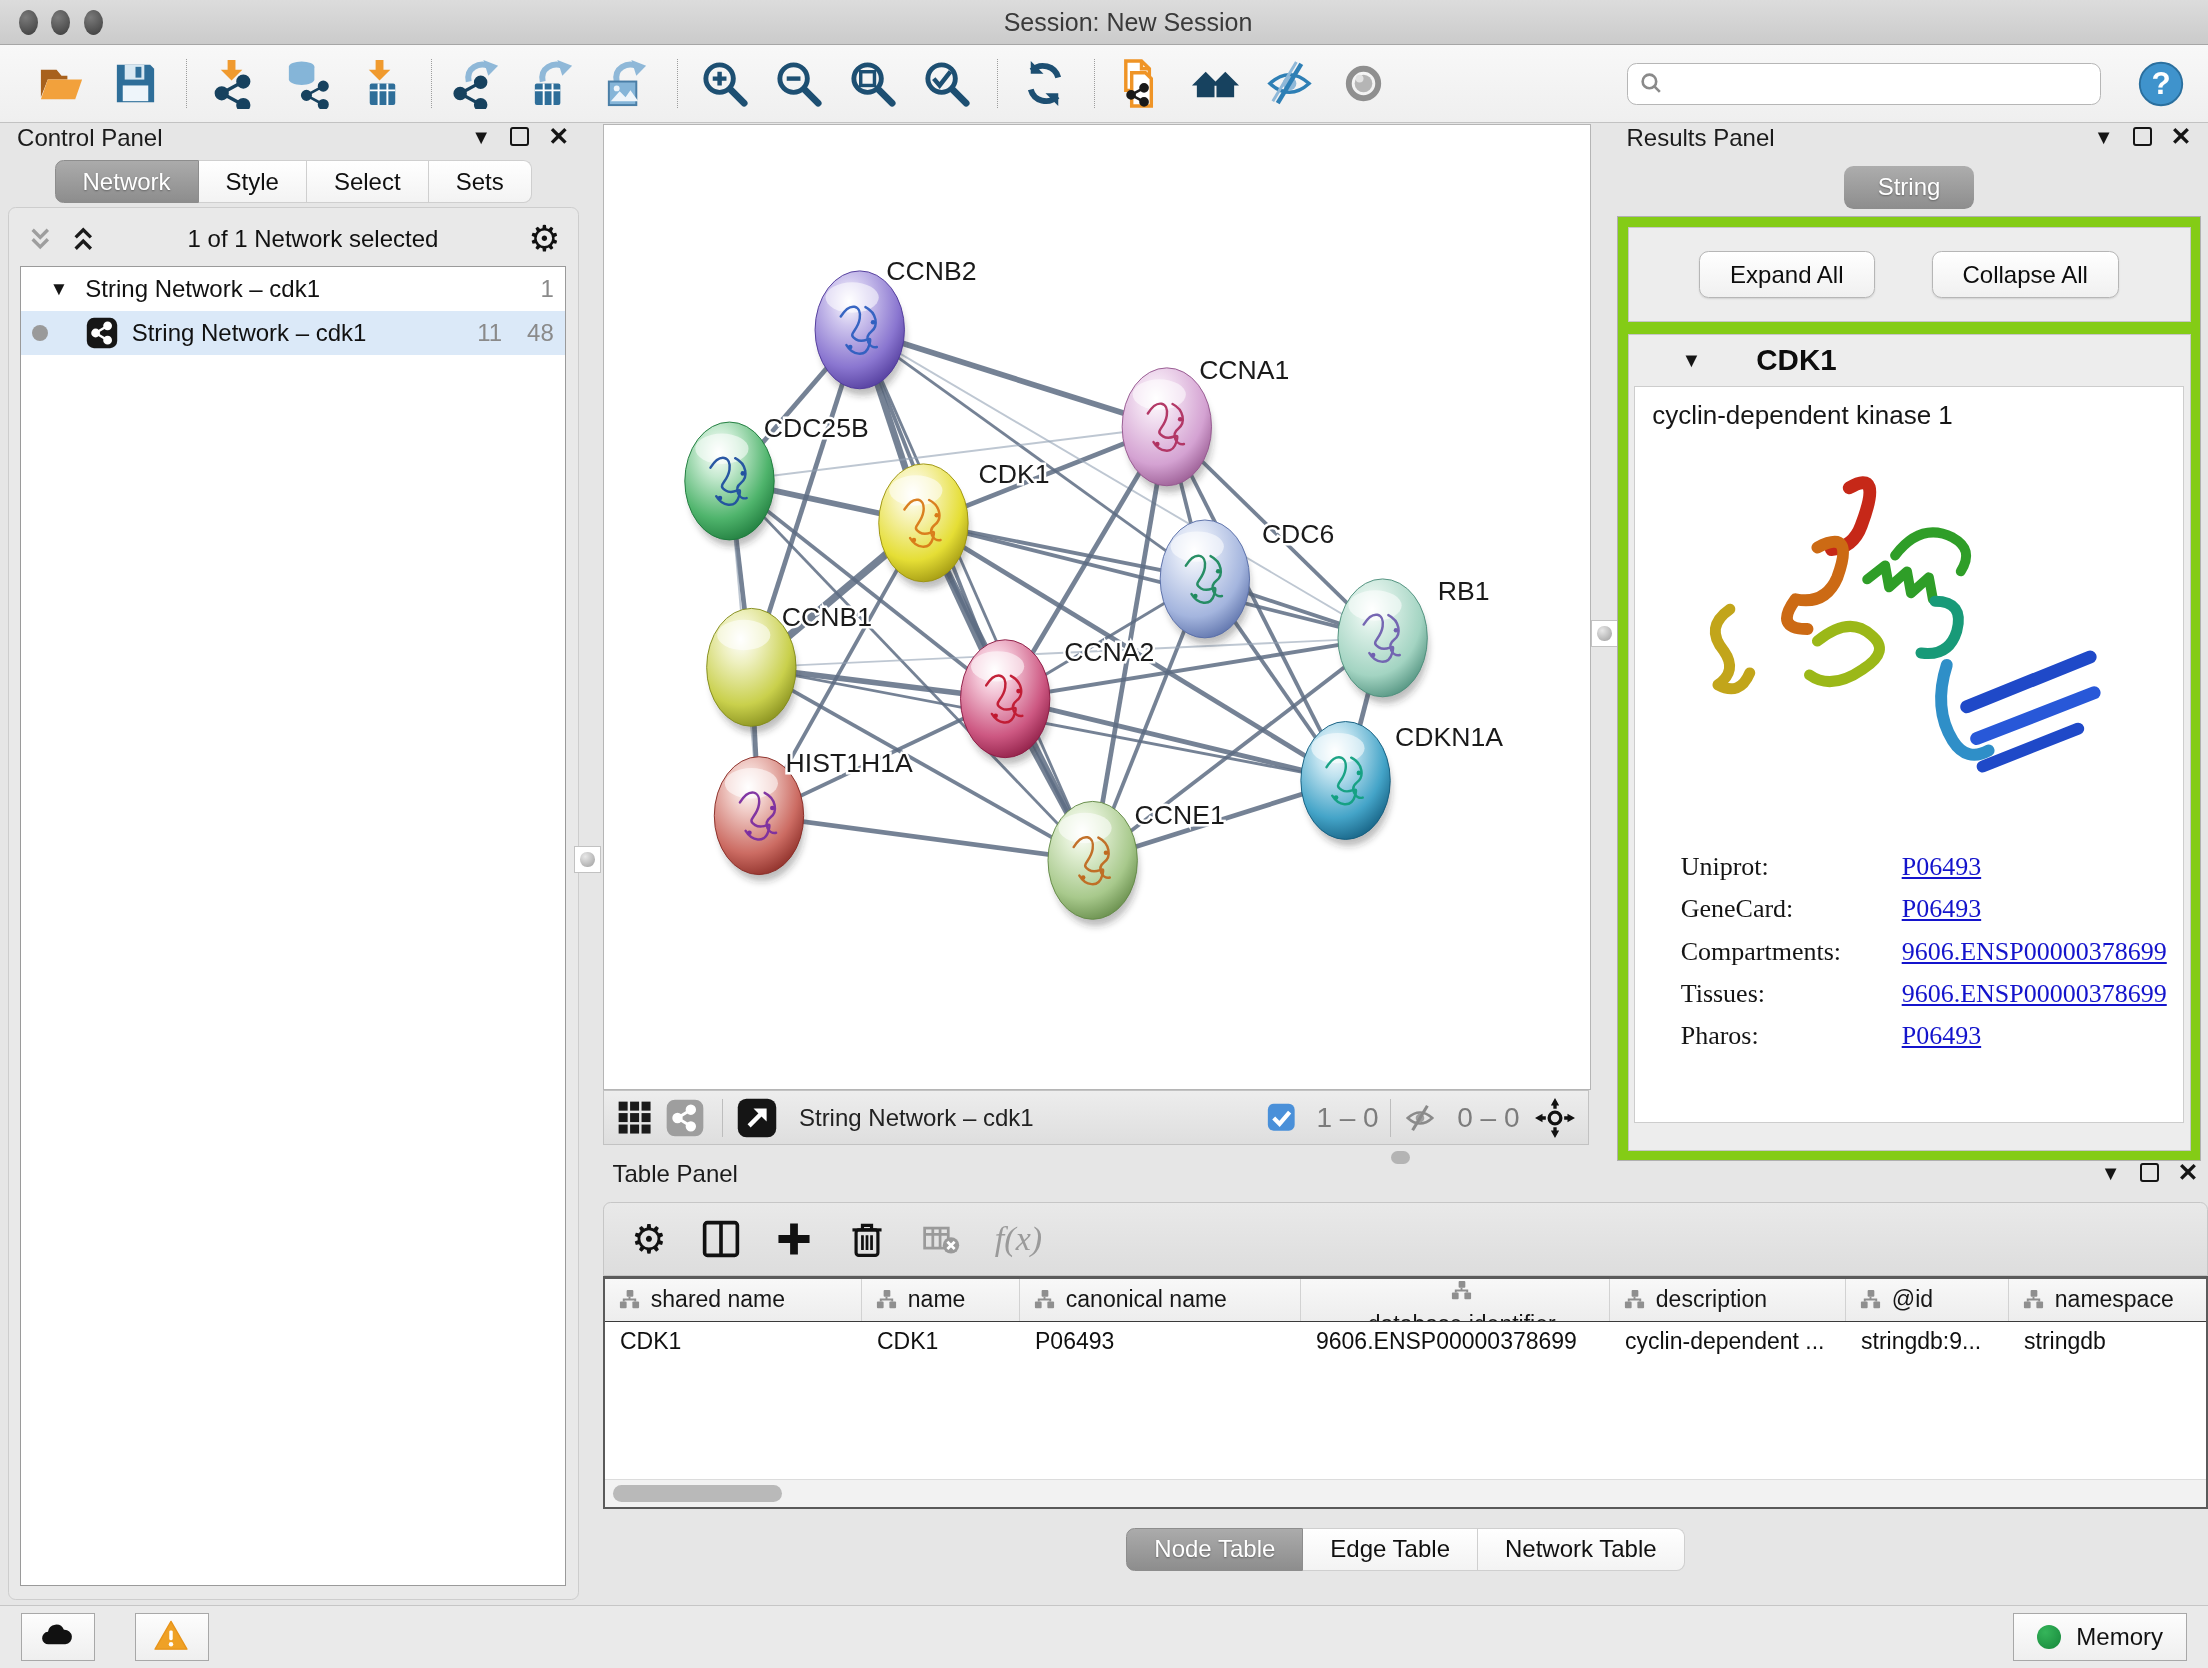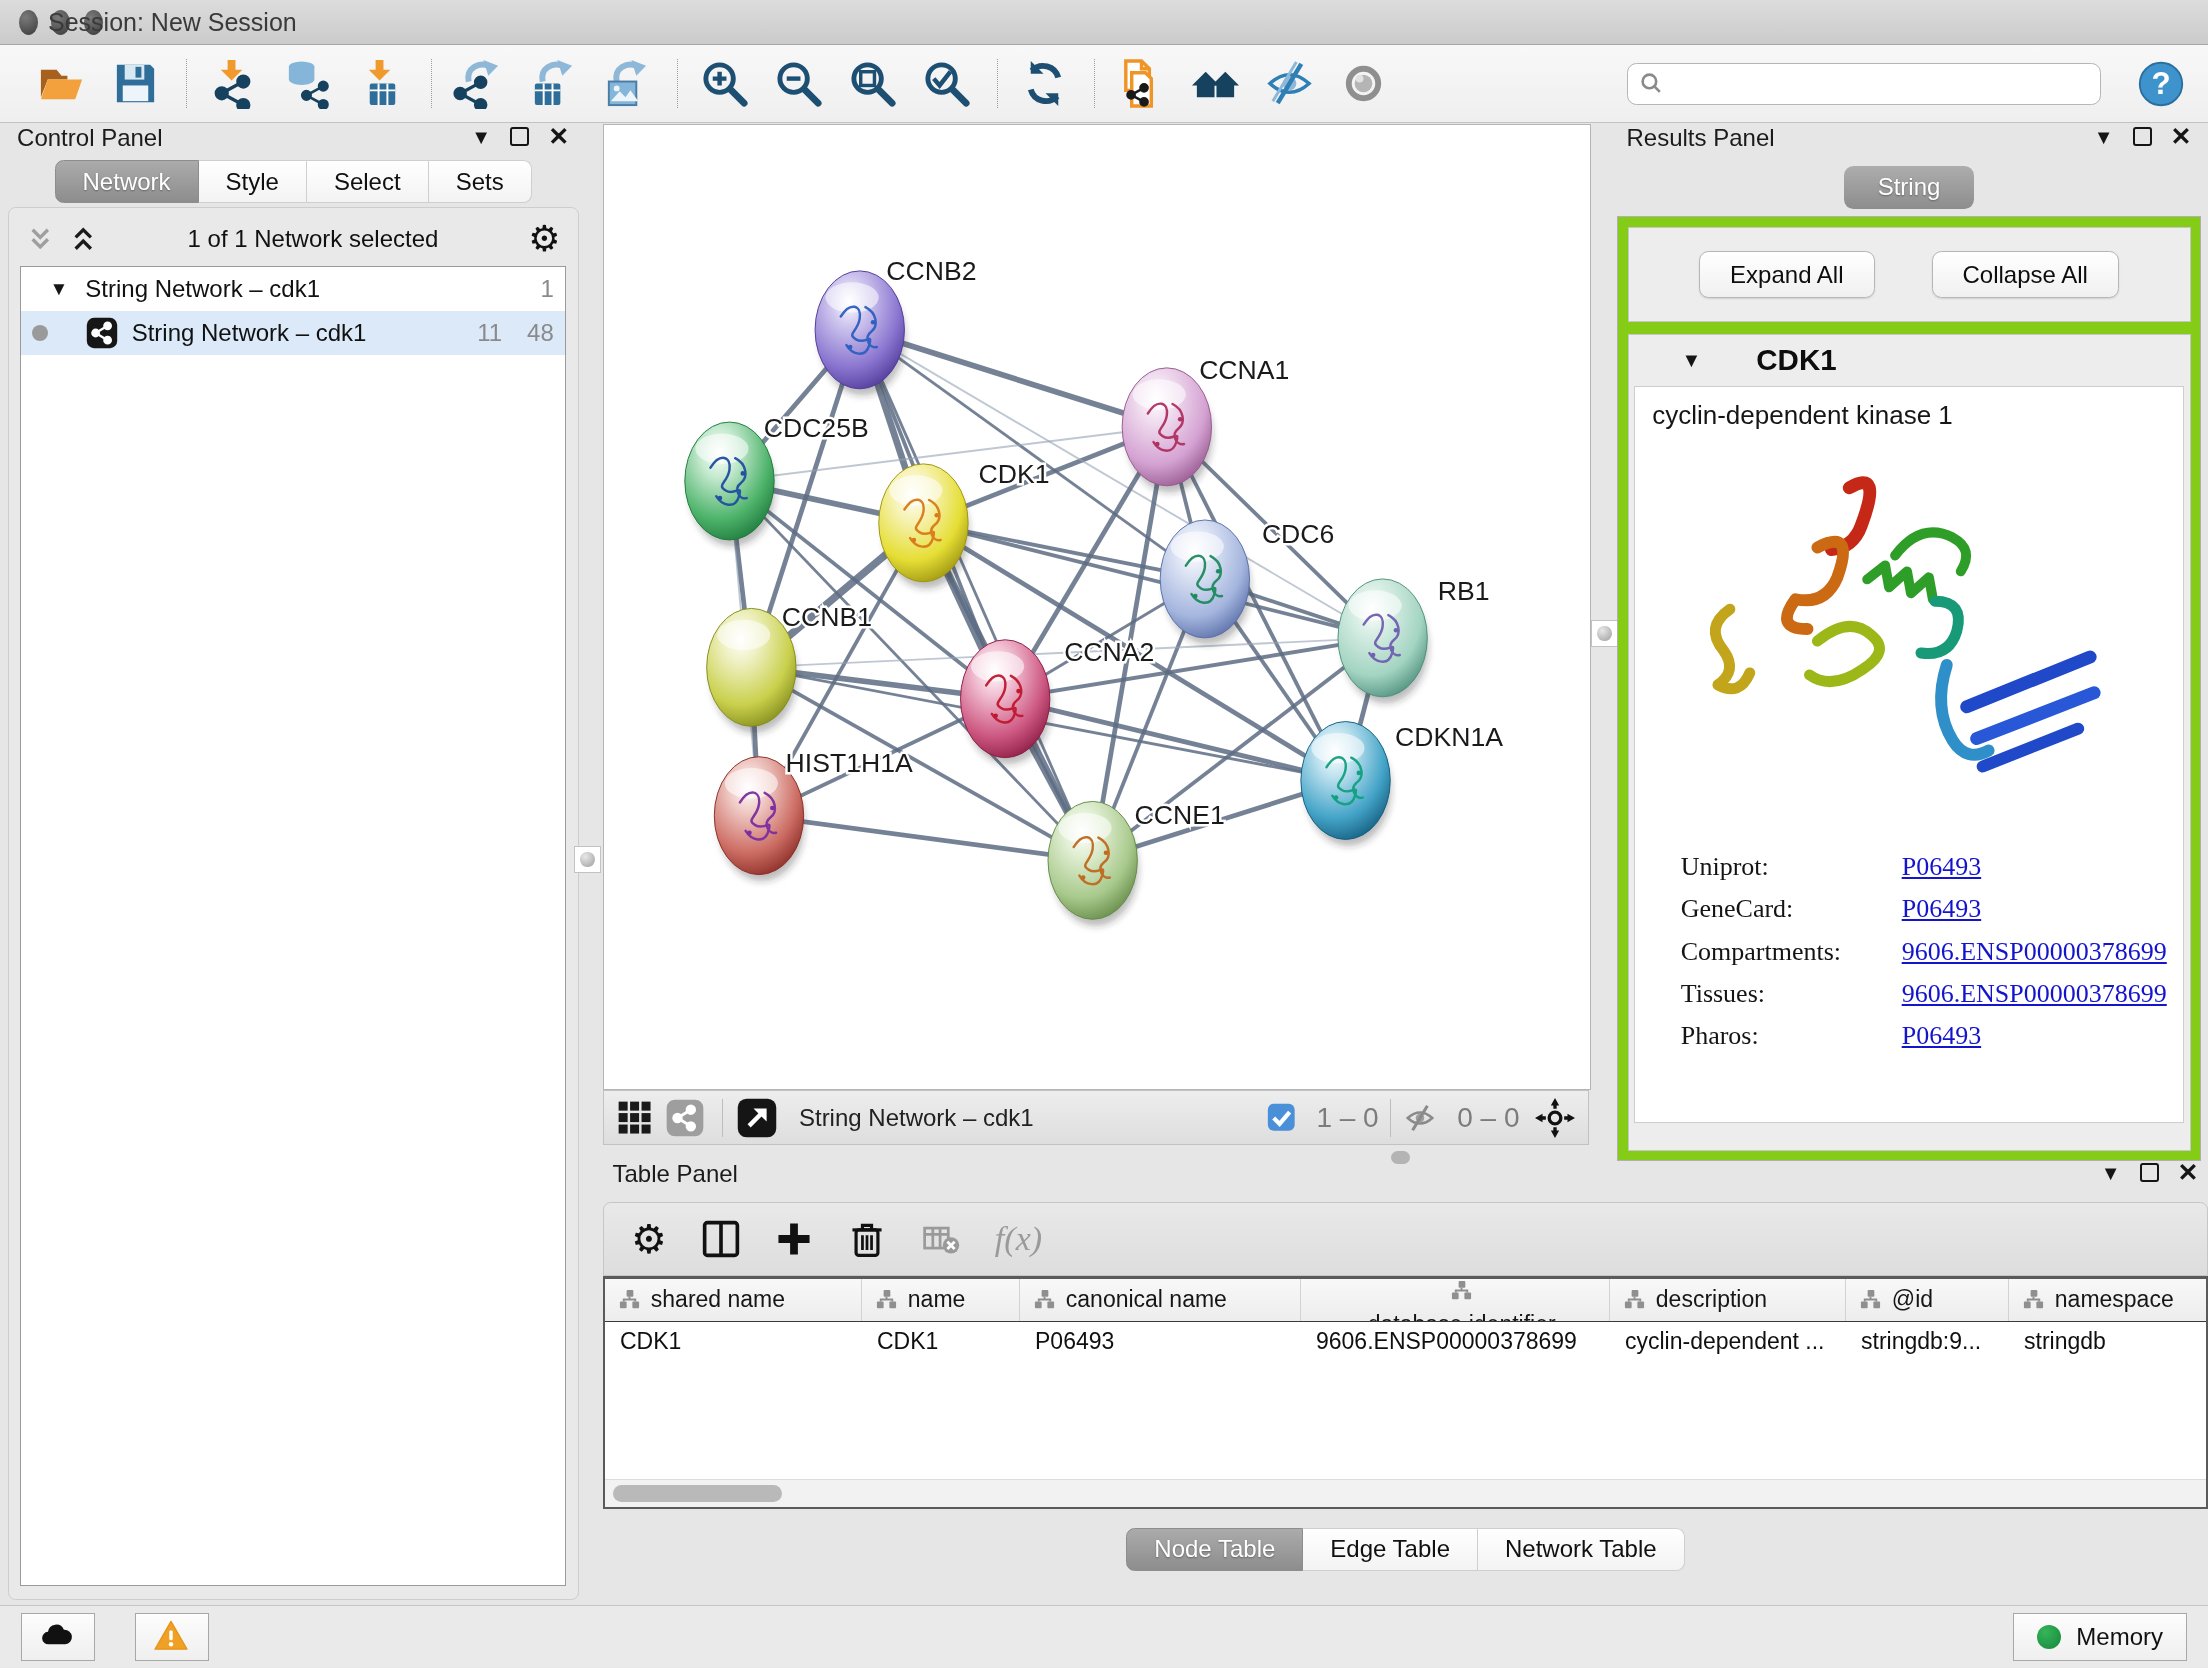--- a/index.html
+++ b/index.html
@@ -2,21 +2,21 @@
 <html style="font-size:15px"><head>
 <meta charset="utf-8">
 <style>
   html,body{margin:0;padding:0;background:#e4e4e4;font-family:"Liberation Sans",sans-serif;}
   #app{position:relative;width:2208px;height:1668px;background:#e6e6e6;overflow:hidden;}
 
   
   .titlebar{position:absolute;left:0;top:0;right:0;height:44px;background:linear-gradient(#dcdcdc,#cbcbcb);border-bottom:1px solid #a6a6a6;display:flex;align-items:center;}
   .dots{display:flex;align-items:center;margin-left:19px;gap:13.3px;}
   .dot{width:19px;height:25px;border-radius:50%;background:radial-gradient(circle at 35% 30%,#7a7a7a,#3a3a3a);}
-  .win-title{position:absolute;left:0;right:0;font-size:25px;color:#3a3a3a;margin-left:48px;}
+  .win-title{position:absolute;left:0;right:0;text-align:center;font-size:25px;color:#3a3a3a;margin-left:48px;}
 
   
   .toolbar{position:absolute;top:45px;left:0;right:0;height:78px;background:linear-gradient(#f8f8f8,#efefef);border-bottom:1px solid #c2c2c2;display:flex;align-items:center;padding-left:32px;box-sizing:border-box;}
   .tbtn{width:59px;height:61px;display:flex;align-items:center;justify-content:center;margin-right:15px;cursor:default;}
   .tbtn svg{width:51px;height:51px;}
   .tsep{width:0;border-left:1.9px dotted #9d9d9d;height:49px;margin:0 17px 0 5.7px;}
   .searchbox{margin-left:auto;width:474px;height:42px;background:#fff;border:1px solid #b6b6b6;border-radius:9.5px;display:flex;align-items:center;padding:0 11.4px;box-sizing:border-box;}
   .searchbox svg{width:25px;height:25px;margin-right:7.6px;flex:none;}
   .searchbox input{border:none;outline:none;flex:1;font-size:23px;font-family:inherit;background:transparent;}
   .helpbtn{margin:0 23px 0 36px;width:48px;height:48px;flex:none;}

